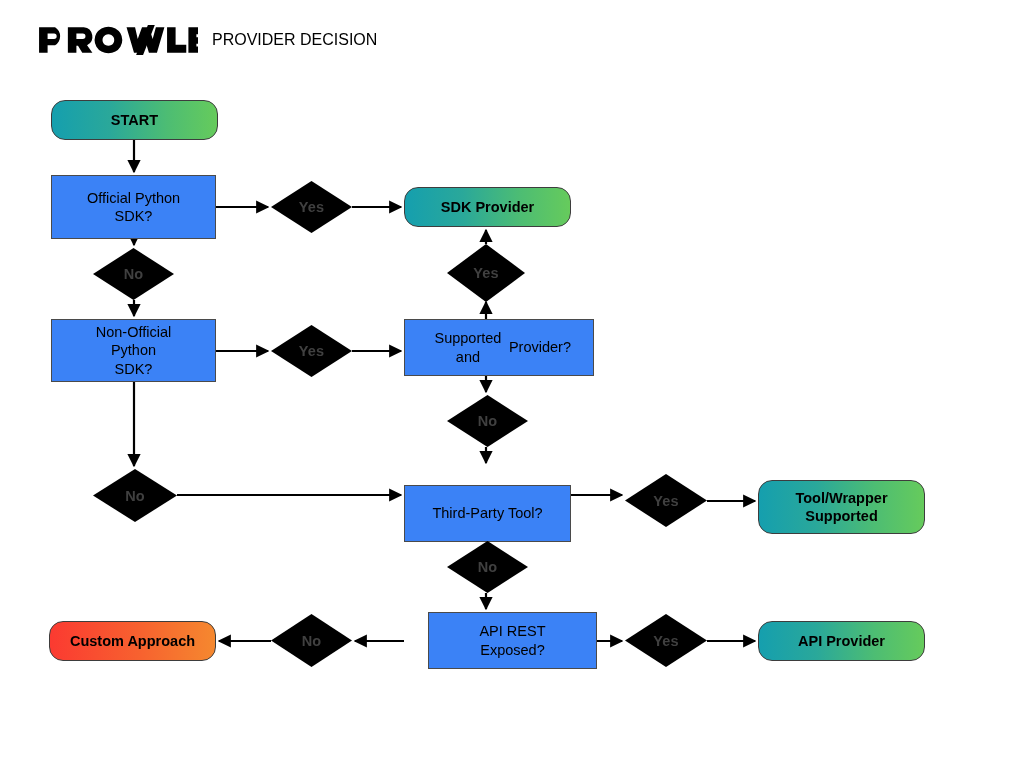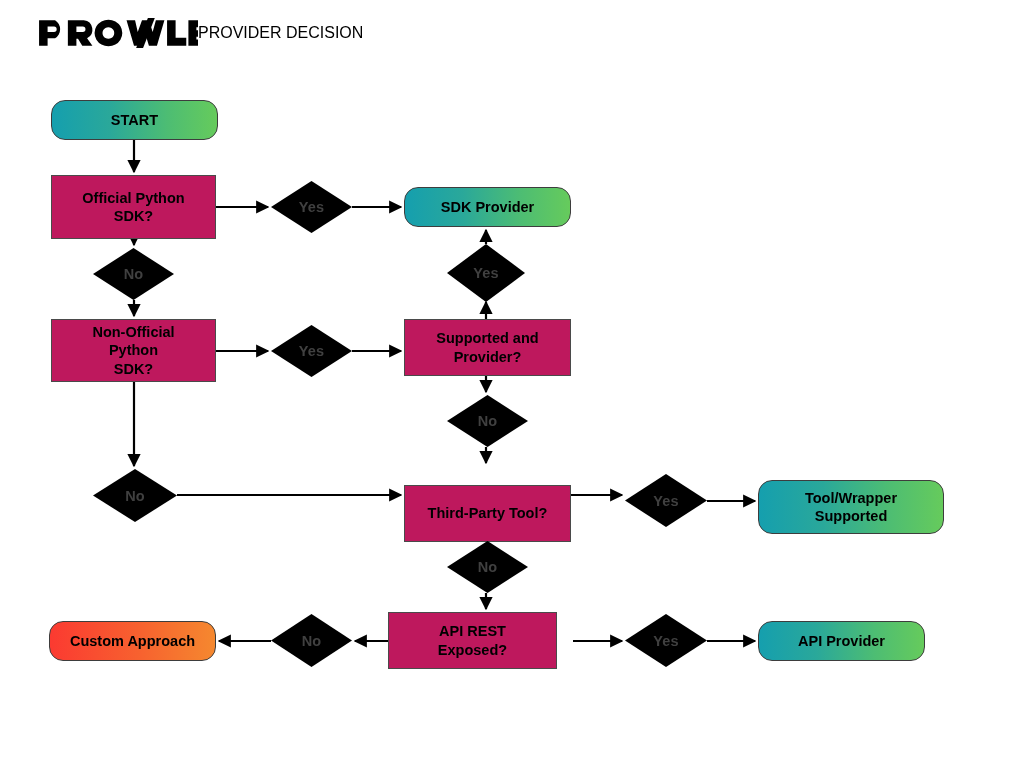--- a/index.html
+++ b/index.html
@@ -13,24 +13,25 @@
     height: 768px;
     background: #ffffff;
     overflow: hidden;
     font-family: "Liberation Sans", sans-serif;
   }
 
   
   #header {
     position: absolute;
     left: 38px;
-    top: 13px;
+    top: 20px;
     height: 40px;
     display: flex;
     align-items: center;
+    gap: 14px;
     text-align: right;
   }
   #logo-wordmark {
     height: 30px;
     display: block;
   }
 
   
   #edges {
     position: absolute;
@@ -46,25 +47,25 @@
     position: absolute;
     box-sizing: border-box;
     display: flex;
     align-items: center;
     justify-content: center;
     text-align: center;
     line-height: 1.25;
   }
 
   .node-process {
-    background: #be185d;
+    background: #3b82f6;
     border: 1.5px solid #4a4a4a;
     color: #000000;
     font-size: 14.5px;
-    font-weight: 700;
+    font-weight: 400;
     padding: 4px 22px;
   }
 
   .node-terminal {
     border: 1.5px solid #3d3d3d;
     border-radius: 14px;
     color: #000000;
     font-size: 14.5px;
     font-weight: 700;
     padding: 4px 0;
@@ -228,21 +229,21 @@
   <div class="node node-process" style="left:51px; top:319px; width:165px; height:63px; flex-direction:column;">
     <span>Non-Official Python</span>
     <span>SDK?</span>
   </div>
 
   <div class="node-decision" style="left:271px; top:325px; width:81px; height:52px;">
     <span class="dia-shape"></span>
     <span class="dia-label">Yes</span>
   </div>
 
-  <div class="node node-process" style="left:404px; top:319px; width:167px; height:57px; flex-direction:column;">
+  <div class="node node-process" style="left:404px; top:319px; width:190px; height:57px; flex-direction:row;">
     <span>Supported and</span>
     <span>Provider?</span>
   </div>
 
   <div class="node-decision" style="left:447px; top:395px; width:81px; height:52px;">
     <span class="dia-shape"></span>
     <span class="dia-label">No</span>
   </div>
 
   <div class="node-decision" style="left:93px; top:469px; width:84px; height:53px;">
@@ -252,31 +253,31 @@
 
   <div class="node node-process" style="left:404px; top:466px; width:167px; height:57px;margin-top:19px;">
     <span>Third-Party Tool?</span>
   </div>
 
   <div class="node-decision" style="left:625px; top:474px; width:82px; height:53px;">
     <span class="dia-shape"></span>
     <span class="dia-label">Yes</span>
   </div>
 
-  <div class="node node-terminal grad-green" style="left:758px; top:480px; width:186px; height:54px; flex-direction:column;">
+  <div class="node node-terminal grad-green" style="left:758px; top:480px; width:167px; height:54px; flex-direction:column;">
     <span>Tool/Wrapper</span>
     <span>Supported</span>
   </div>
 
   <div class="node-decision" style="left:447px; top:541px; width:81px; height:52px;">
     <span class="dia-shape"></span>
     <span class="dia-label">No</span>
   </div>
 
-  <div class="node node-process" style="left:388px; top:612px; width:169px; height:57px;">
+  <div class="node node-process" style="left:428px; top:612px; width:169px; height:57px;">
     <span>API REST Exposed?</span>
   </div>
 
   <div class="node-decision" style="left:271px; top:614px; width:81px; height:53px;">
     <span class="dia-shape"></span>
     <span class="dia-label">No</span>
   </div>
 
   <div class="node node-terminal grad-red" style="left:49px; top:621px; width:167px; height:40px;">
     <span>Custom Approach</span>

